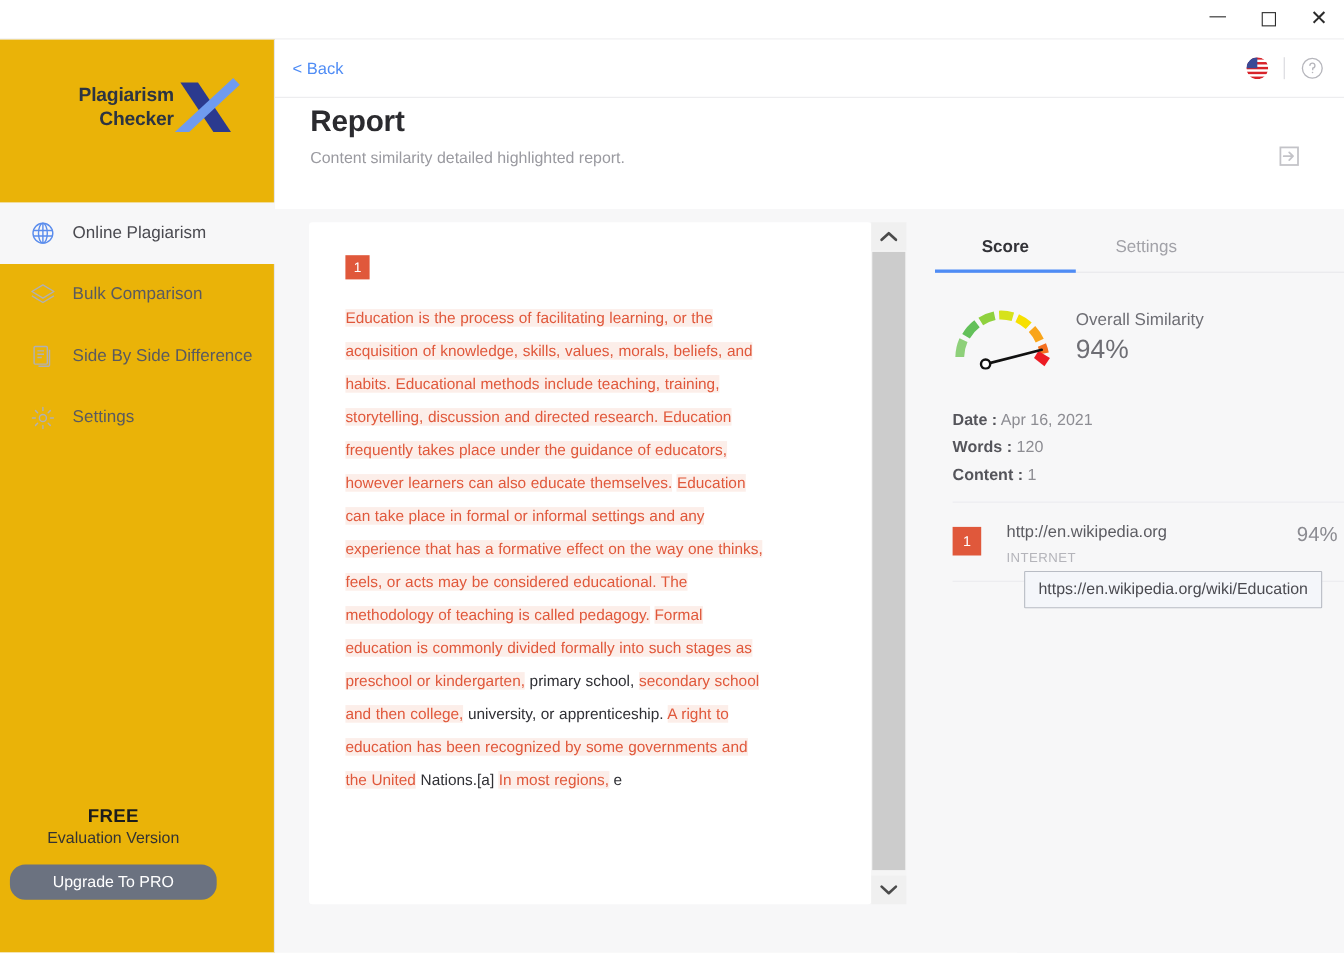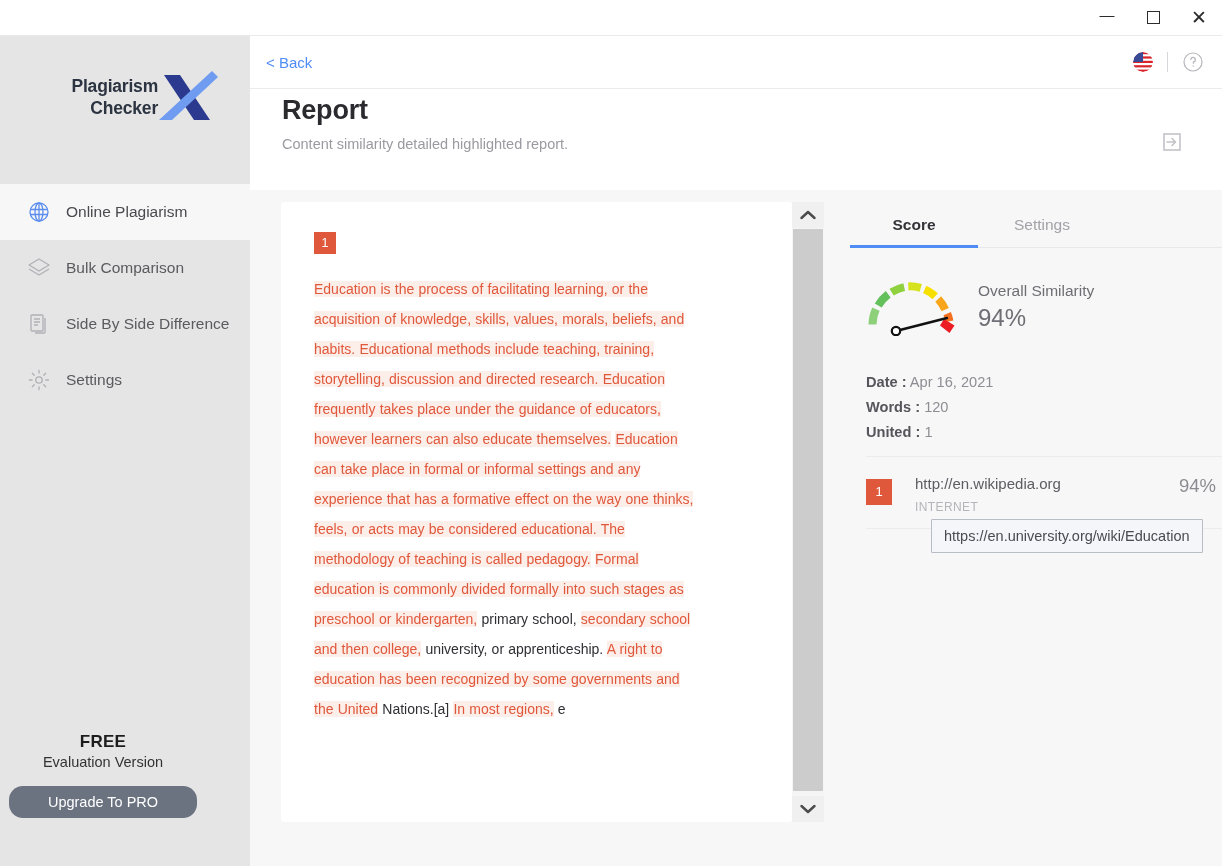--- a/index.html
+++ b/index.html
@@ -21,21 +21,21 @@
     width: 46px; height: 36px; display: flex; align-items: center; justify-content: center;
     color: #2c2c2c; font-size: 14px; line-height: 1; cursor: default;
   }
   .win-btn.min { padding-bottom: 6px; font-size: 15px; }
   .win-sq { width: 13px; height: 13px; border: 1.4px solid #2c2c2c; }
   .win-x { font-size: 19px; font-weight: 300; }
 
   
   .sidebar {
     position: absolute; top: 36px; left: 0; width: 250px; height: 830px;
-    background: #e5e5e5; border-right: 1px solid #e6e6e9;
+    background: #eab308; border-right: 1px solid #e6e6e9;
   }
   .logo-wrap { position: absolute; top: 24px; left: 0; width: 250px; height: 80px; }
   .logo-text {
     position: absolute; left: 38px; top: 16px; width: 120px;
     text-align: right; font-size: 17.5px; font-weight: bold; color: #2c3442;
     line-height: 1.25; letter-spacing: -0.2px;
   }
   .logo-x { position: absolute; left: 150px; top: 5px; width: 70px; height: 62px; }
 
   .nav { position: absolute; top: 148px; left: 0; width: 250px; }
@@ -316,34 +316,34 @@
       <div class="meta-list">
         <div class="meta-row">
           <b>Date :</b>
           <span>Apr 16, 2021</span>
         </div>
         <div class="meta-row">
           <b>Words :</b>
           <span>120</span>
         </div>
         <div class="meta-row">
-          <b>United :</b>
+          <b>Content :</b>
           <span>1</span>
         </div>
       </div>
 
       <div class="hr"></div>
 
       <div class="source-row">
         <span class="src-badge">1</span>
         <div class="src-body">
           <div class="src-url">http://en.wikipedia.org</div>
           <div class="src-type">INTERNET</div>
         </div>
         <span class="src-pct">94%</span>
       </div>
       <div class="src-hr"></div>
 
-      <div class="tooltip">https://en.university.org/wiki/Education</div>
+      <div class="tooltip">https://en.wikipedia.org/wiki/Education</div>
     </div>
 
   </div>
 </div>
 
 </body></html>

